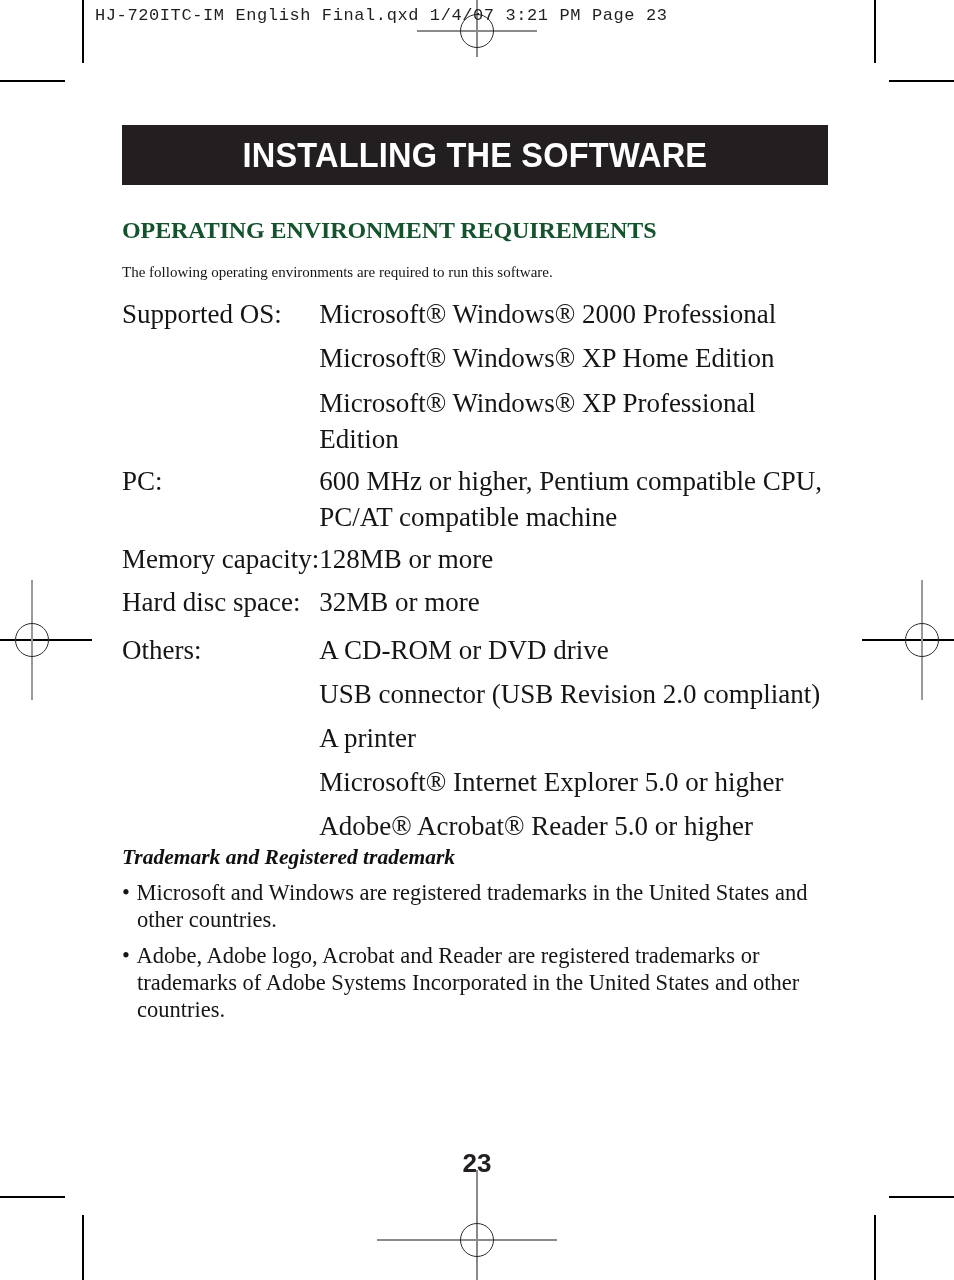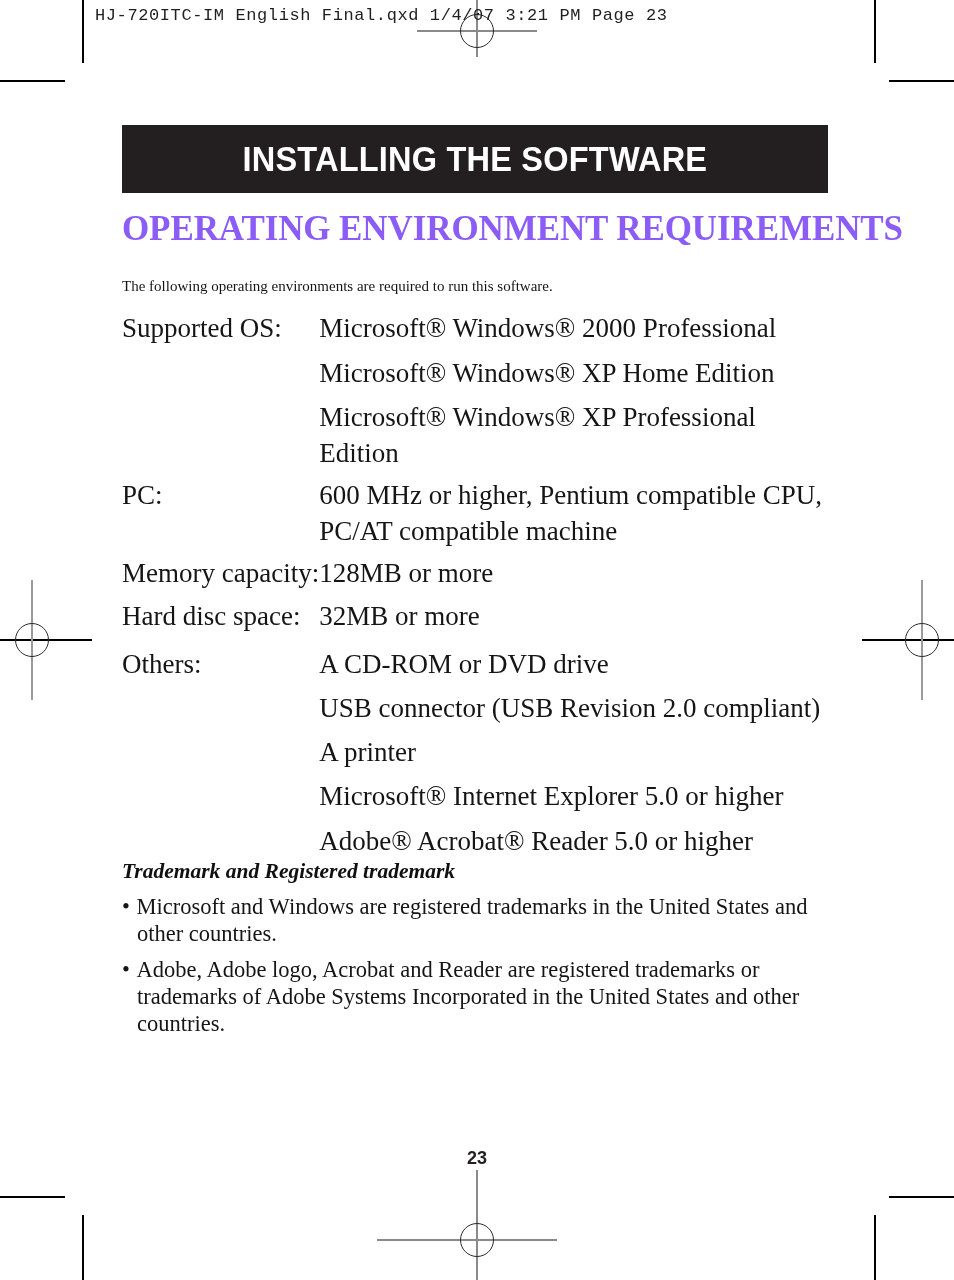--- a/index.html
+++ b/index.html
@@ -87,42 +87,42 @@
   
   .page-body {
     position: absolute;
     left: 122px;
     top: 125px;
     width: 710px;
   }
 
   .chapter-banner {
     width: 706px;
-    height: 68px;
+    height: 60px;
     background: #231f20;
     display: flex;
     align-items: center;
     justify-content: center;
   }
   .chapter-banner-title {
     font-family: "Liberation Sans Narrow", "Liberation Sans", sans-serif;
     font-weight: bold;
     font-size: 35px;
     color: #ffffff;
     letter-spacing: 0.2px;
     transform: scaleX(0.93);
     white-space: nowrap;
   }
 
   .section-heading {
-    margin-top: 16px;
-    font-size: 35px;
+    margin-top: 32px;
+    font-size: 24px;
     font-weight: bold;
     letter-spacing: -0.1px;
-    color: #8b5cf6;
+    color: #14532d;
     white-space: nowrap;
   }
 
   .intro-line {
     margin-top: 7px;
     font-size: 15px;
     line-height: 1.16;
     color: #151515;
   }
 
@@ -176,21 +176,21 @@
 
   
   .folio {
     position: absolute;
     left: 0;
     top: 1148px;
     width: 954px;
     text-align: center;
     font-family: "Liberation Sans", "DejaVu Sans", sans-serif;
     font-weight: bold;
-    font-size: 18px;
+    font-size: 26px;
     color: #231f20;
   }
 </style>
 </head>
 <body>
 
 <div class="crop-mark crop-v" style="left:82px;  top:0px;    height:63px;"></div>
 <div class="crop-mark crop-h" style="left:0px;   top:80px;   width:65px;"></div>
 <div class="crop-mark crop-v" style="left:874px; top:0px;    height:63px;"></div>
 <div class="crop-mark crop-h" style="left:889px; top:80px;   width:65px;"></div>

